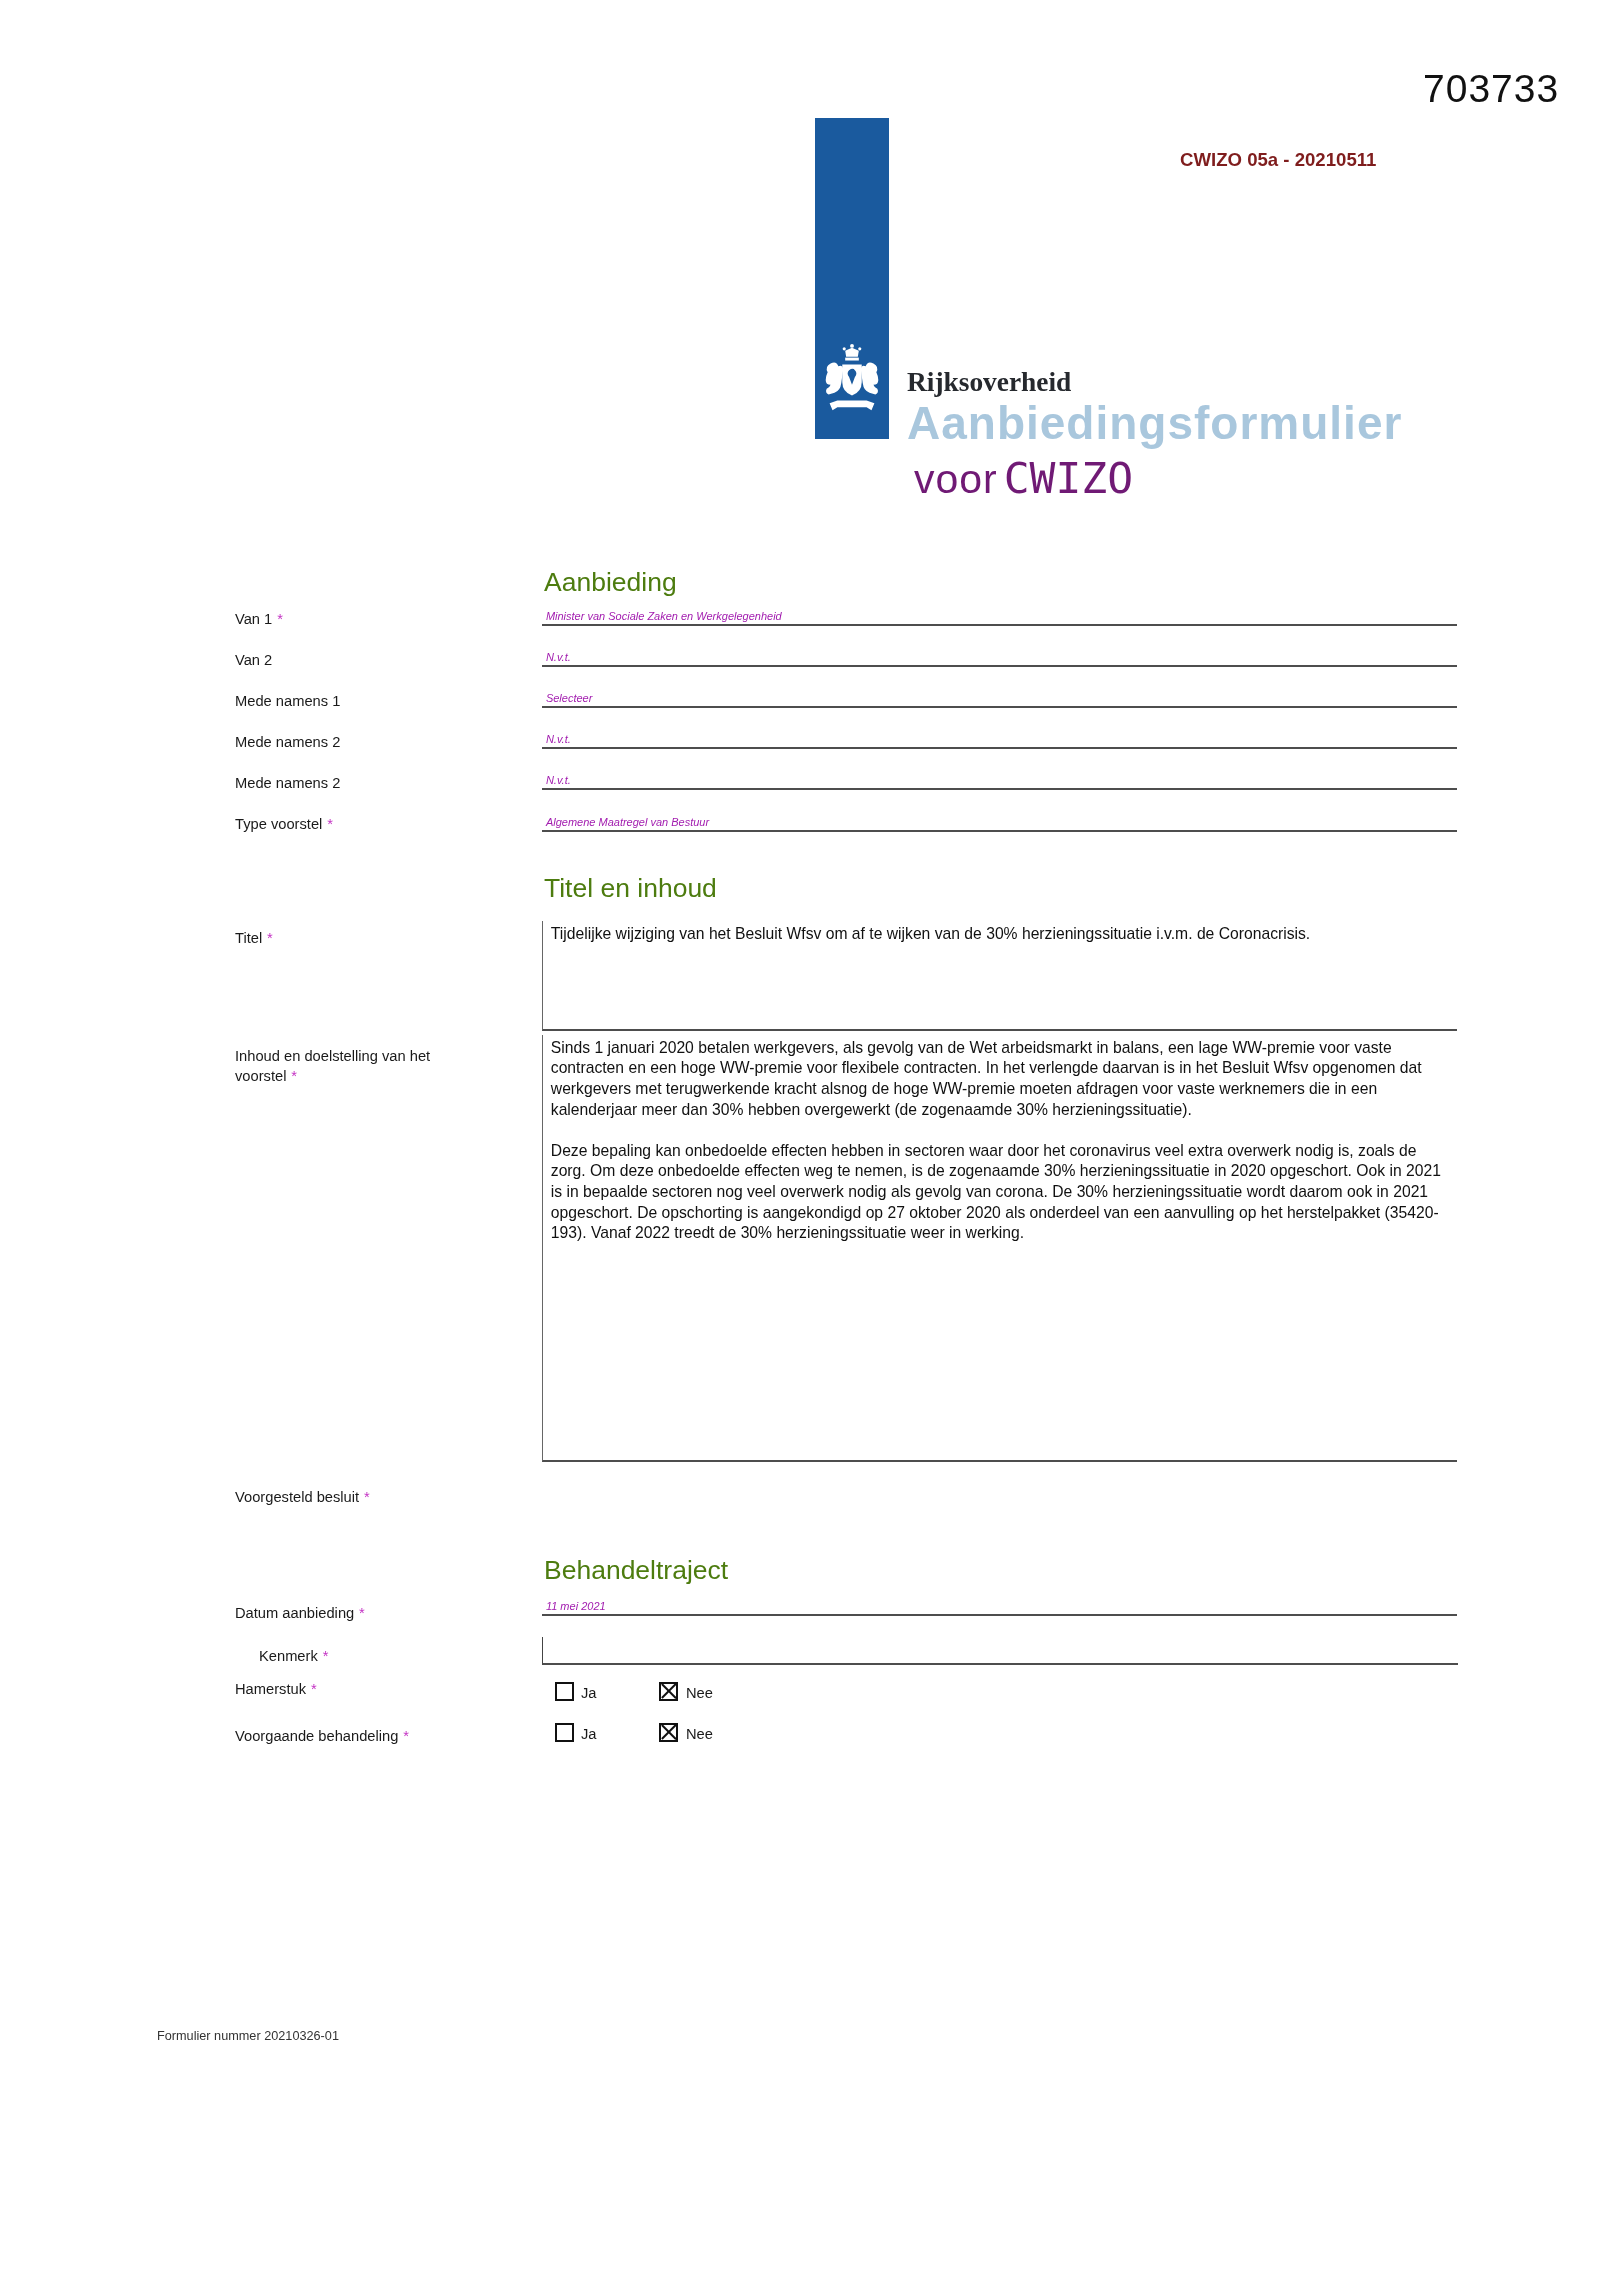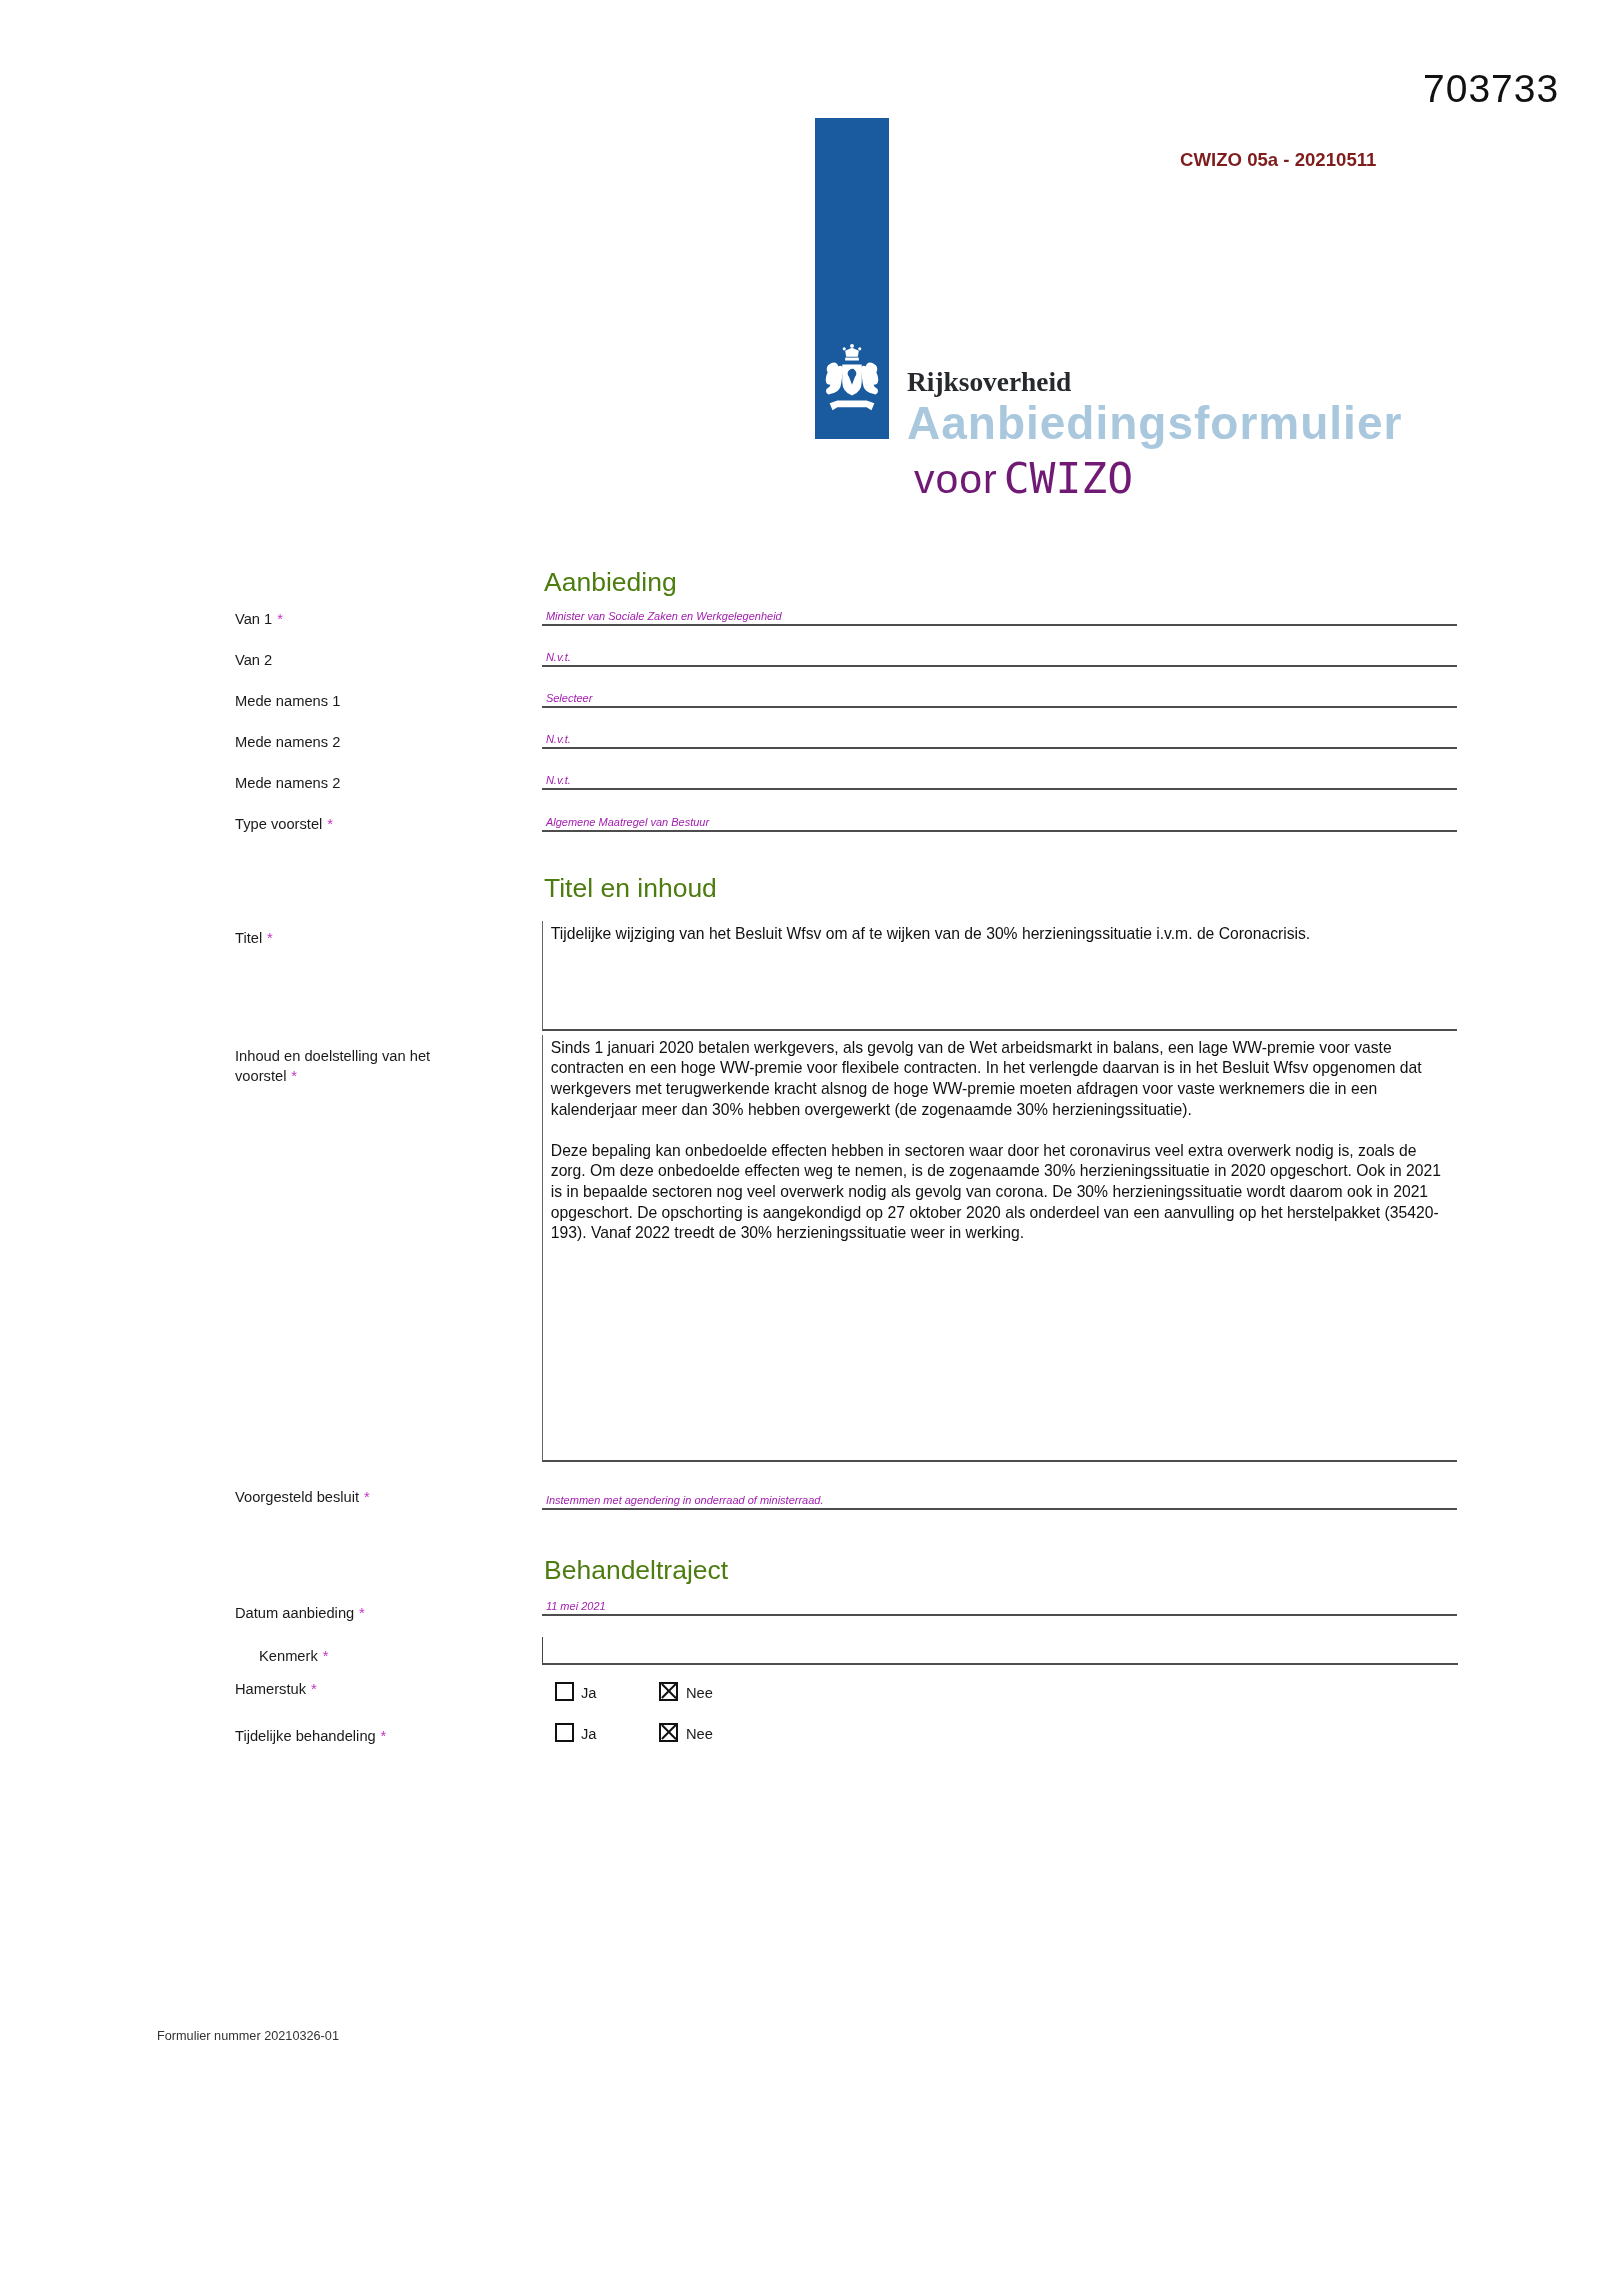--- a/index.html
+++ b/index.html
@@ -141,23 +141,20 @@
     <span>Inhoud en doelstelling van het voorstel</span><span class="req">*</span>
   </div>
   <div class="box" style="top:1035px;height:427px;">
     <p>Sinds 1 januari 2020 betalen werkgevers, als gevolg van de Wet arbeidsmarkt in balans, een lage WW-premie voor vaste contracten en een hoge WW-premie voor flexibele contracten. In het verlengde daarvan is in het Besluit Wfsv opgenomen dat werkgevers met terugwerkende kracht alsnog de hoge WW-premie moeten afdragen voor vaste werknemers die in een kalenderjaar meer dan 30% hebben overgewerkt (de zogenaamde 30% herzieningssituatie).</p>
     <p>Deze bepaling kan onbedoelde effecten hebben in sectoren waar door het coronavirus veel extra overwerk nodig is, zoals de zorg. Om deze onbedoelde effecten weg te nemen, is de zogenaamde 30% herzieningssituatie in 2020 opgeschort. Ook in 2021 is in bepaalde sectoren nog veel overwerk nodig als gevolg van corona. De 30% herzieningssituatie wordt daarom ook in 2021 opgeschort. De opschorting is aangekondigd op 27 oktober 2020 als onderdeel van een aanvulling op het herstelpakket (35420-193). Vanaf 2022 treedt de 30% herzieningssituatie weer in werking.</p>
   </div>
 
   <div class="lbl" style="top:1488px;">
     <span>Voorgesteld besluit</span><span class="req">*</span>
   </div>
-  <div class="field-line" style="top:1492px;">
-    <div class="val">Instemmen met agendering in onderraad of ministerraad.</div>
-  </div>
 
   <div class="section-heading" style="top:1555px;">Behandeltraject</div>
 
   <div class="lbl" style="top:1604px;">
     <span>Datum aanbieding</span><span class="req">*</span>
   </div>
   <div class="field-line" style="top:1598px;">
     <div class="val">11 mei 2021</div>
   </div>
 
@@ -173,21 +170,21 @@
   </div>
   <span class="cb" style="left:555px;top:1682px;"></span>
   <span class="cb-lbl" style="left:581px;top:1685px;">Ja</span>
   <span class="cb" style="left:659px;top:1682px;">
       <span class="x1"></span>
       <span class="x2"></span>
     </span>
   <span class="cb-lbl" style="left:686px;top:1685px;">Nee</span>
 
   <div class="lbl" style="top:1727px;">
-    <span>Tijdelijke behandeling</span><span class="req">*</span>
+    <span>Voorgaande behandeling</span><span class="req">*</span>
   </div>
   <span class="cb" style="left:555px;top:1723px;"></span>
   <span class="cb-lbl" style="left:581px;top:1726px;">Ja</span>
   <span class="cb" style="left:659px;top:1723px;">
       <span class="x1"></span>
       <span class="x2"></span>
     </span>
   <span class="cb-lbl" style="left:686px;top:1726px;">Nee</span>
 
   <div class="footer-note">Formulier nummer 20210326-01</div>

